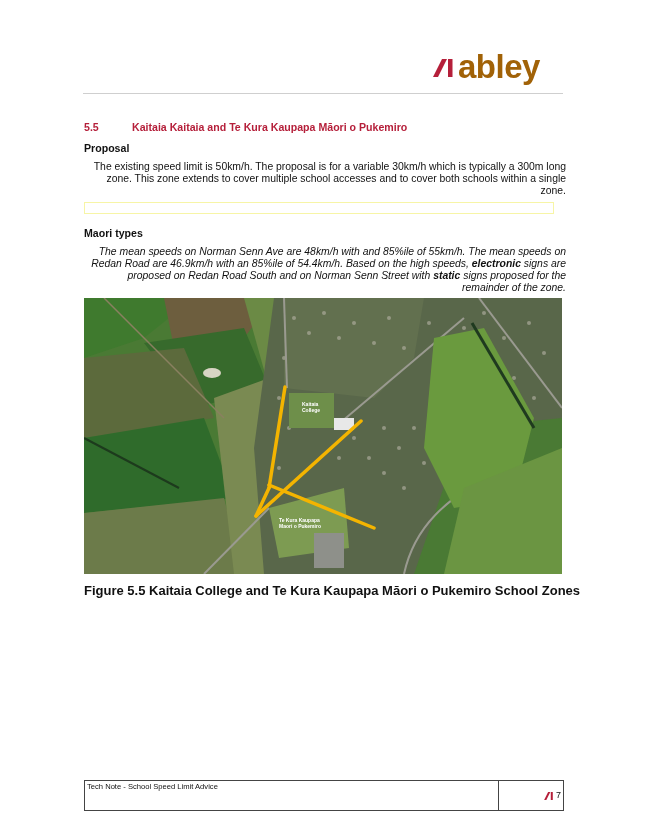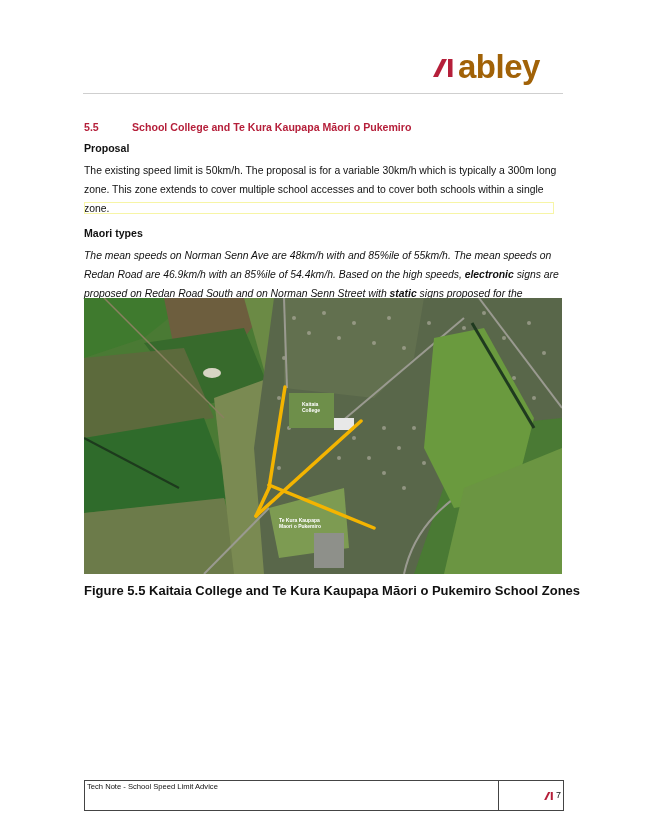--- a/index.html
+++ b/index.html
@@ -8,21 +8,21 @@
 
   .logo { position: absolute; left: 433px; top: 50px; height: 36px; display: flex; align-items: center; }
   .logo svg { display: block; }
   .logo-text { font-family: "Liberation Sans", sans-serif; font-weight: bold; font-size: 33px; color: #a16207; letter-spacing: -0.5px; line-height: 1; margin-left: 3px; margin-top: -4px; }
   .header-rule { position: absolute; left: 83px; top: 93px; width: 480px; height: 1px; background: #cfcfcf; }
 
   .section-title { position: absolute; left: 84px; top: 121px; font-size: 10.6px; font-weight: bold; color: #b51f3a; white-space: nowrap; }
   .section-title .num { display: inline-block; width: 48px; }
 
   .h2 { position: absolute; left: 84px; font-size: 10.6px; font-weight: bold; color: #111; }
-  .para { position: absolute; left: 84px; width: 482px; font-size: 10.4px; line-height: 19px; color: #111; }
+  .para { position: absolute; left: 84px; width: 482px; font-size: 10.4px; line-height: 12px; color: #111; text-align: right; }
   .para b { font-weight: bold; }
 
   .hl-box { position: absolute; left: 84px; top: 202px; width: 470px; height: 12px; border: 1px solid #f7f5a6; }
 
   .map { position: absolute; left: 84px; top: 298px; width: 478px; height: 276px; overflow: hidden; background: #3f6b2c; }
   .map svg { display: block; }
 
   .caption { position: absolute; left: 84px; top: 583px; font-size: 13px; font-weight: bold; color: #111; white-space: nowrap; }
 
   .footer { position: absolute; left: 84px; top: 780px; width: 480px; height: 31px; border: 1px solid #444; display: flex; }
@@ -36,21 +36,21 @@
 <div class="logo">
   <svg width="22" height="18" viewBox="0 0 22 18">
     <polygon points="0,18 9,0 14,0 5,18" fill="#b51f3a"></polygon>
     <rect x="15" y="0" width="4.5" height="18" fill="#b51f3a"></rect>
   </svg>
   <span class="logo-text">abley</span>
 </div>
 <div class="header-rule"></div>
 
 <div class="section-title">
-  <span class="num">5.5</span><span>School College and Te Kura Kaupapa Māori o Pukemiro</span>
+  <span class="num">5.5</span><span>Kaitaia Kaitaia and Te Kura Kaupapa Māori o Pukemiro</span>
 </div>
 
 <div class="h2" style="top:142px;">Proposal</div>
 <div class="para" style="top:161px;">The existing speed limit is 50km/h. The proposal is for a variable 30km/h which is typically a 300m long zone. This zone extends to cover multiple school accesses and to cover both schools within a single zone.</div>
 
 <div class="hl-box"></div>
 
 <div class="h2" style="top:227px;">Maori types</div>
 <div class="para" style="top:246px;font-style:italic;"><span>The mean speeds on Norman Senn Ave are 48km/h with and 85%ile of 55km/h. The mean speeds on Redan Road are 46.9km/h with an 85%ile of 54.4km/h. Based on the high speeds, </span><b>electronic</b><span> signs are proposed on Redan Road South and on Norman Senn Street with </span><b>static</b><span> signs proposed for the remainder of the zone.</span></div>
 

